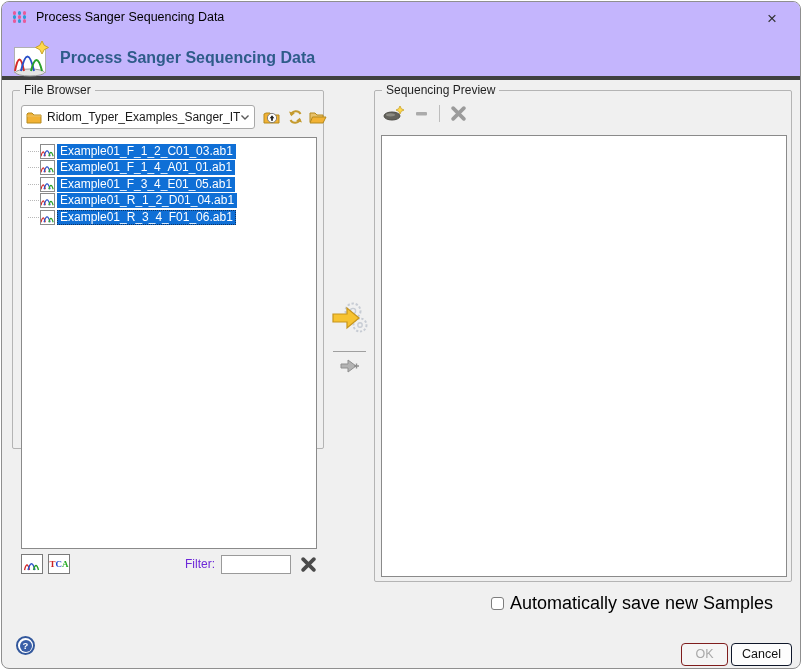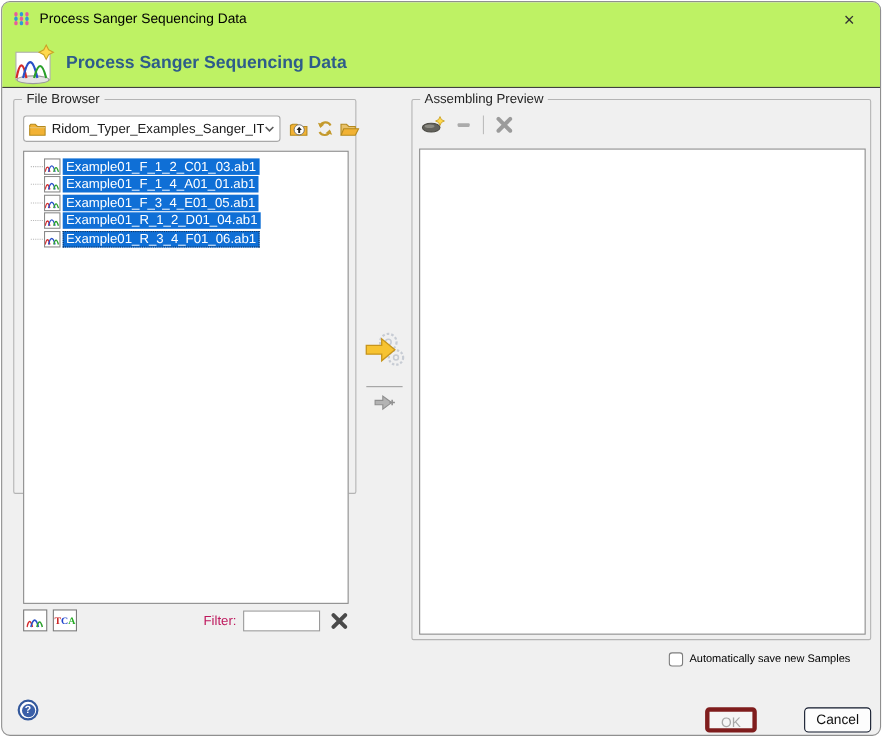--- a/index.html
+++ b/index.html
@@ -3,21 +3,21 @@
 <meta charset="utf-8">
 <style>
   html,body{margin:0;padding:0;background:#ffffff;}
   *{box-sizing:border-box;}
   .dialog{
     position:relative;width:800px;height:668px;margin:1px;
     background:#f0f0f0;border:1px solid #8f8f8f;border-radius:8px;
     overflow:hidden;font-family:"Liberation Sans",sans-serif;color:#1a1a1a;
   }
   
-  .top-white{position:absolute;left:0;top:0;width:100%;height:78px;background:#bef264;border-bottom:1px solid #404040;text-decoration:underline;}
+  .top-white{position:absolute;left:0;top:0;width:100%;height:78px;background:#c4b5fd;border-bottom:4px solid #404040;text-decoration:underline;}
   .titlebar{position:absolute;left:0;top:0;width:100%;height:32px;}
   .app-icon{position:absolute;left:10px;top:9px;width:16px;height:14px;display:grid;grid-template-columns:repeat(3,5px);grid-template-rows:repeat(3,4px);align-items:center;justify-items:center;}
   .app-icon i{width:3.4px;height:3.4px;border-radius:50%;display:block;}
   .dot-p{background:#e85b9b;} .dot-b{background:#2f9bd6;}
   .title-text{position:absolute;left:34px;top:8px;font-size:12.5px;color:#000;}
   .close-btn{position:absolute;right:14px;top:5px;width:28px;height:24px;text-align:center;line-height:24px;font-size:17px;color:#333;cursor:default;}
   .hdr-icon{position:absolute;left:11px;top:38px;width:38px;height:38px;}
   .hdr-title{position:absolute;left:58px;top:47px;font-size:16px;font-weight:bold;color:#2e5c8a;}
   
   .groupbox{position:absolute;border:1px solid #b4b4b4;border-radius:2px;background:#f0f0f0;}
@@ -31,39 +31,39 @@
   .file-list{position:absolute;left:8px;top:46px;width:296px;height:412px;background:#fff;border:1px solid #8a8a8a;overflow:hidden;padding-top:5px;}
   .row{display:flex;align-items:center;height:16.5px;padding-left:6px;}
   .stub{width:11px;border-top:1px dotted #b8b8b8;margin-right:1px;flex:none;}
   .mini-ic{width:15px;height:15px;flex:none;border:1px solid #8a8a8a;background:#fff;}
   .fname{margin-left:2px;font-size:12px;color:#fff;background:#0f6fd6;padding:0 3px;line-height:15px;white-space:nowrap;}
   .fname.focused{outline:1px dotted #10325e;outline-offset:-1px;}
   .fb-bottom{position:absolute;left:8px;top:462px;width:296px;height:22px;display:flex;align-items:center;}
   .small-toggle{width:22px;height:20px;border:1px solid #7a7a7a;background:#fff;display:flex;align-items:center;justify-content:center;margin-right:5px;}
   .tca{font-family:Liberation Serif, serif;font-size:9px;font-weight:bold;letter-spacing:0;}
   .tca .t{color:#cc2222;} .tca .c{color:#2244cc;} .tca .a{color:#22aa22;}
-  .filter-lab{font-size:12px;color:#be185d;margin-left:auto;margin-right:6px;}
+  .filter-lab{font-size:12px;color:#6d28d9;margin-left:auto;margin-right:6px;}
   .filter-input{width:70px;height:19px;border:1px solid #9a9a9a;background:#fff;font-size:12px;font-family:"Liberation Sans",sans-serif;padding:0 3px;}
   .clear-x{margin-left:8px;width:18px;height:18px;display:flex;align-items:center;justify-content:center;}
   
   .mid-process{position:absolute;left:328px;top:297px;width:40px;height:40px;display:flex;align-items:center;justify-content:center;}
   .mid-sep{position:absolute;left:331px;top:349px;width:33px;height:1px;background:#9f9f9f;}
   .mid-add{position:absolute;left:336px;top:354px;width:23px;height:20px;display:flex;align-items:center;justify-content:center;}
   
   .pv-toolbar{position:absolute;left:8px;top:12px;height:20px;display:flex;align-items:center;gap:9px;}
   .pv-sep{width:1px;height:17px;background:#bdbdbd;margin:0 2px;}
   .pv-area{position:absolute;left:6px;top:44px;width:406px;height:442px;background:#fff;border:1px solid #8a8a8a;}
   
   .autosave{position:absolute;top:591px;right:27px;display:flex;align-items:center;}
   .chk{width:13px;height:13px;border:1px solid #7d7d7d;border-radius:3px;background:#fff;margin-right:6px;flex:none;}
-  .chk-lab{font-size:10px;color:#000;}
+  .chk-lab{font-size:18px;color:#000;}
   .help-btn{position:absolute;left:14px;top:634px;width:19px;height:19px;border-radius:50%;border:2px solid #33589c;background:#fff;display:flex;align-items:center;justify-content:center;}
   .help-inner{width:12px;height:12px;border-radius:50%;background:#3a5fa8;color:#fff;font-size:9.5px;font-weight:bold;text-align:center;line-height:12px;}
   .btn{position:absolute;top:641px;height:23px;font-size:12.5px;text-align:center;line-height:21px;border-radius:4px;}
-  .btn-ok{left:639px;width:47px;background:#f5f5f5;border:4px solid #7f1d1d;color:#a8a8a8;}
+  .btn-ok{left:679px;width:47px;background:#f5f5f5;border:1px solid #7f1d1d;color:#a8a8a8;}
   .btn-cancel{left:729px;width:61px;background:#fdfdfd;border:1px solid #0f172a;color:#111;}
   svg{display:block;}
 </style>
 </head>
 <body>
 
 <div class="dialog">
 
   <svg width="0" height="0" style="position:absolute">
     <defs>
@@ -215,21 +215,21 @@
   </span>
   <div class="mid-sep"></div>
   <span class="mid-add">
     <svg width="21" height="18" viewBox="0 0 21 18">
       <polygon points="2,7 9,7 9,3 17,9 9,15 9,11 2,11" fill="#b3b3b3" stroke="#8f8f8f"></polygon>
       <path d="M15,9 h5 M17.5,6.5 v5" stroke="#8f8f8f" stroke-width="1.4"></path>
     </svg>
   </span>
 
   <div class="groupbox pv">
-    <span class="legend">Assembling Preview</span>
+    <span class="legend">Sequencing Preview</span>
     <div class="pv-toolbar">
       <span>
         <svg width="23" height="17" viewBox="0 0 23 17">
           <ellipse cx="9" cy="11" rx="8" ry="4" fill="#63625c" stroke="#4c4b45"></ellipse>
           <ellipse cx="7.5" cy="9.8" rx="4.5" ry="1.6" fill="#8b8a82"></ellipse>
           <path d="M17,1 l1.3,2.7 2.7,1.3 -2.7,1.3 -1.3,2.7 -1.3,-2.7 -2.7,-1.3 2.7,-1.3 z" fill="#ffd84d" stroke="#c9a227" stroke-width="0.8"></path>
         </svg>
       </span>
       <span>
         <svg width="13" height="13" viewBox="0 0 13 13">

